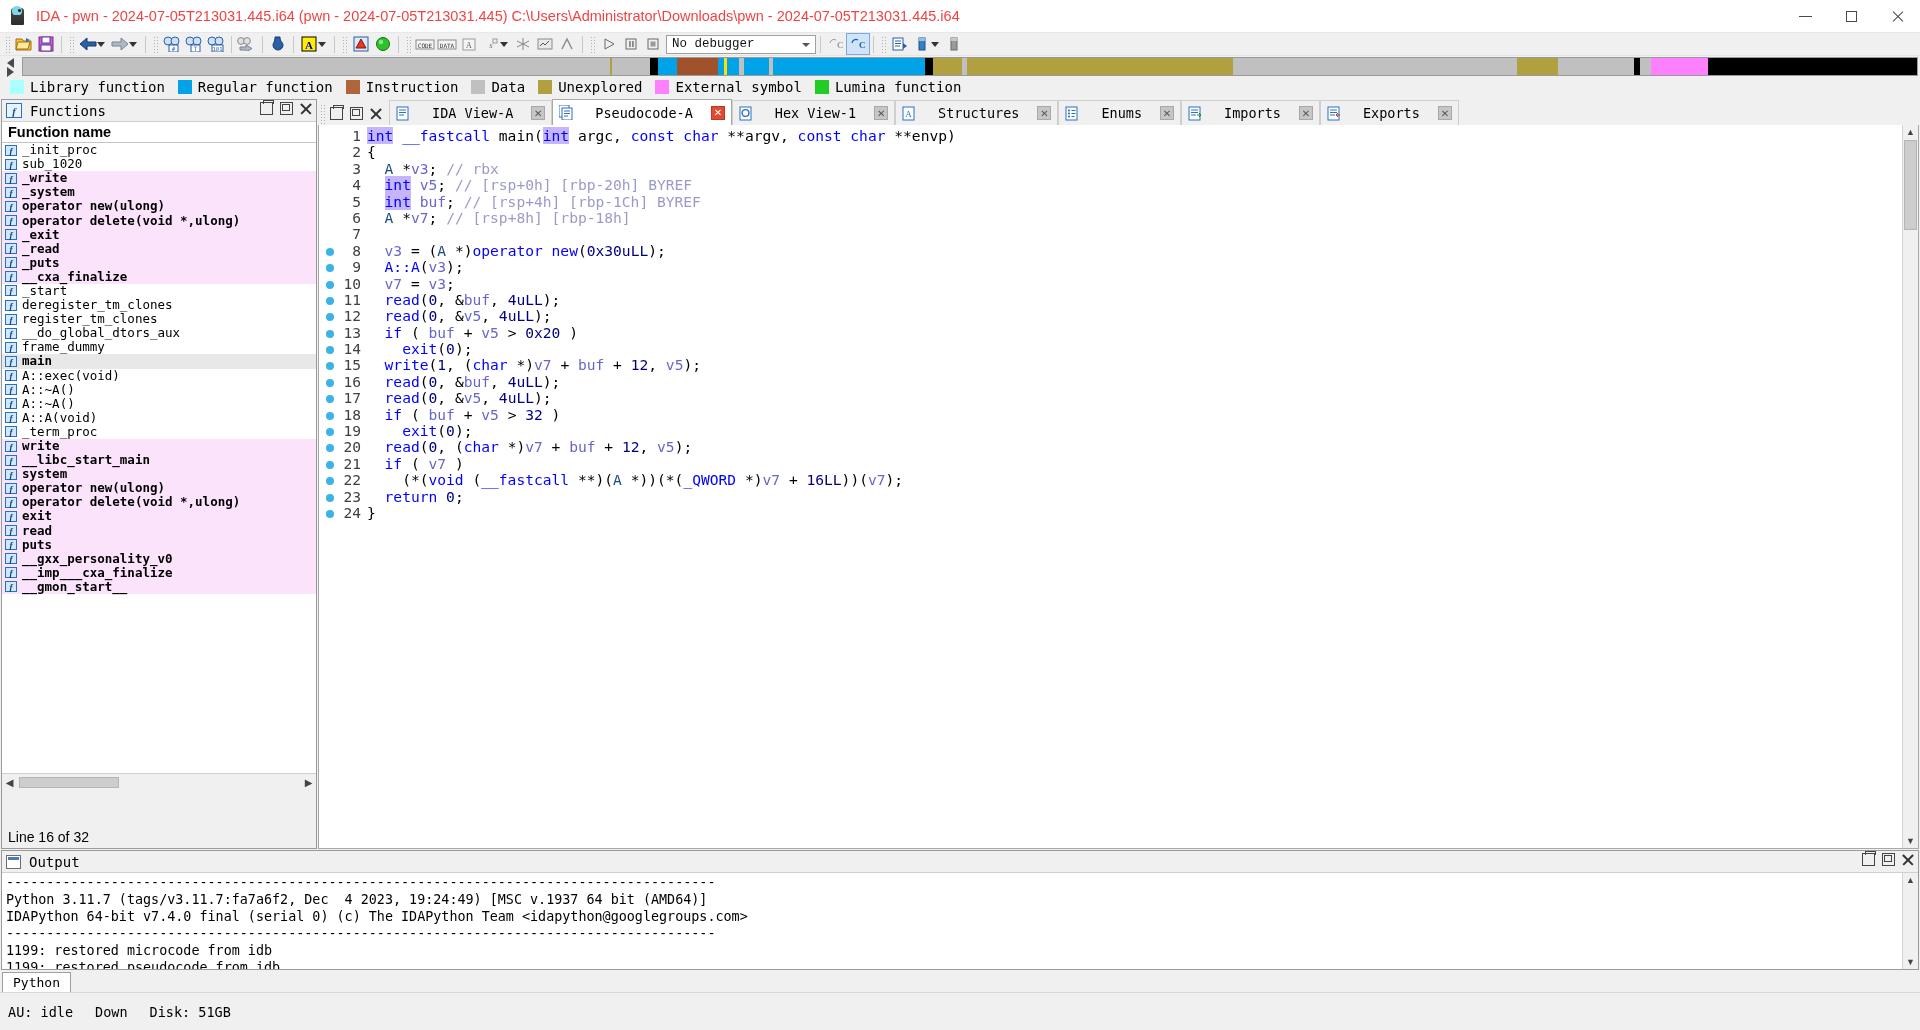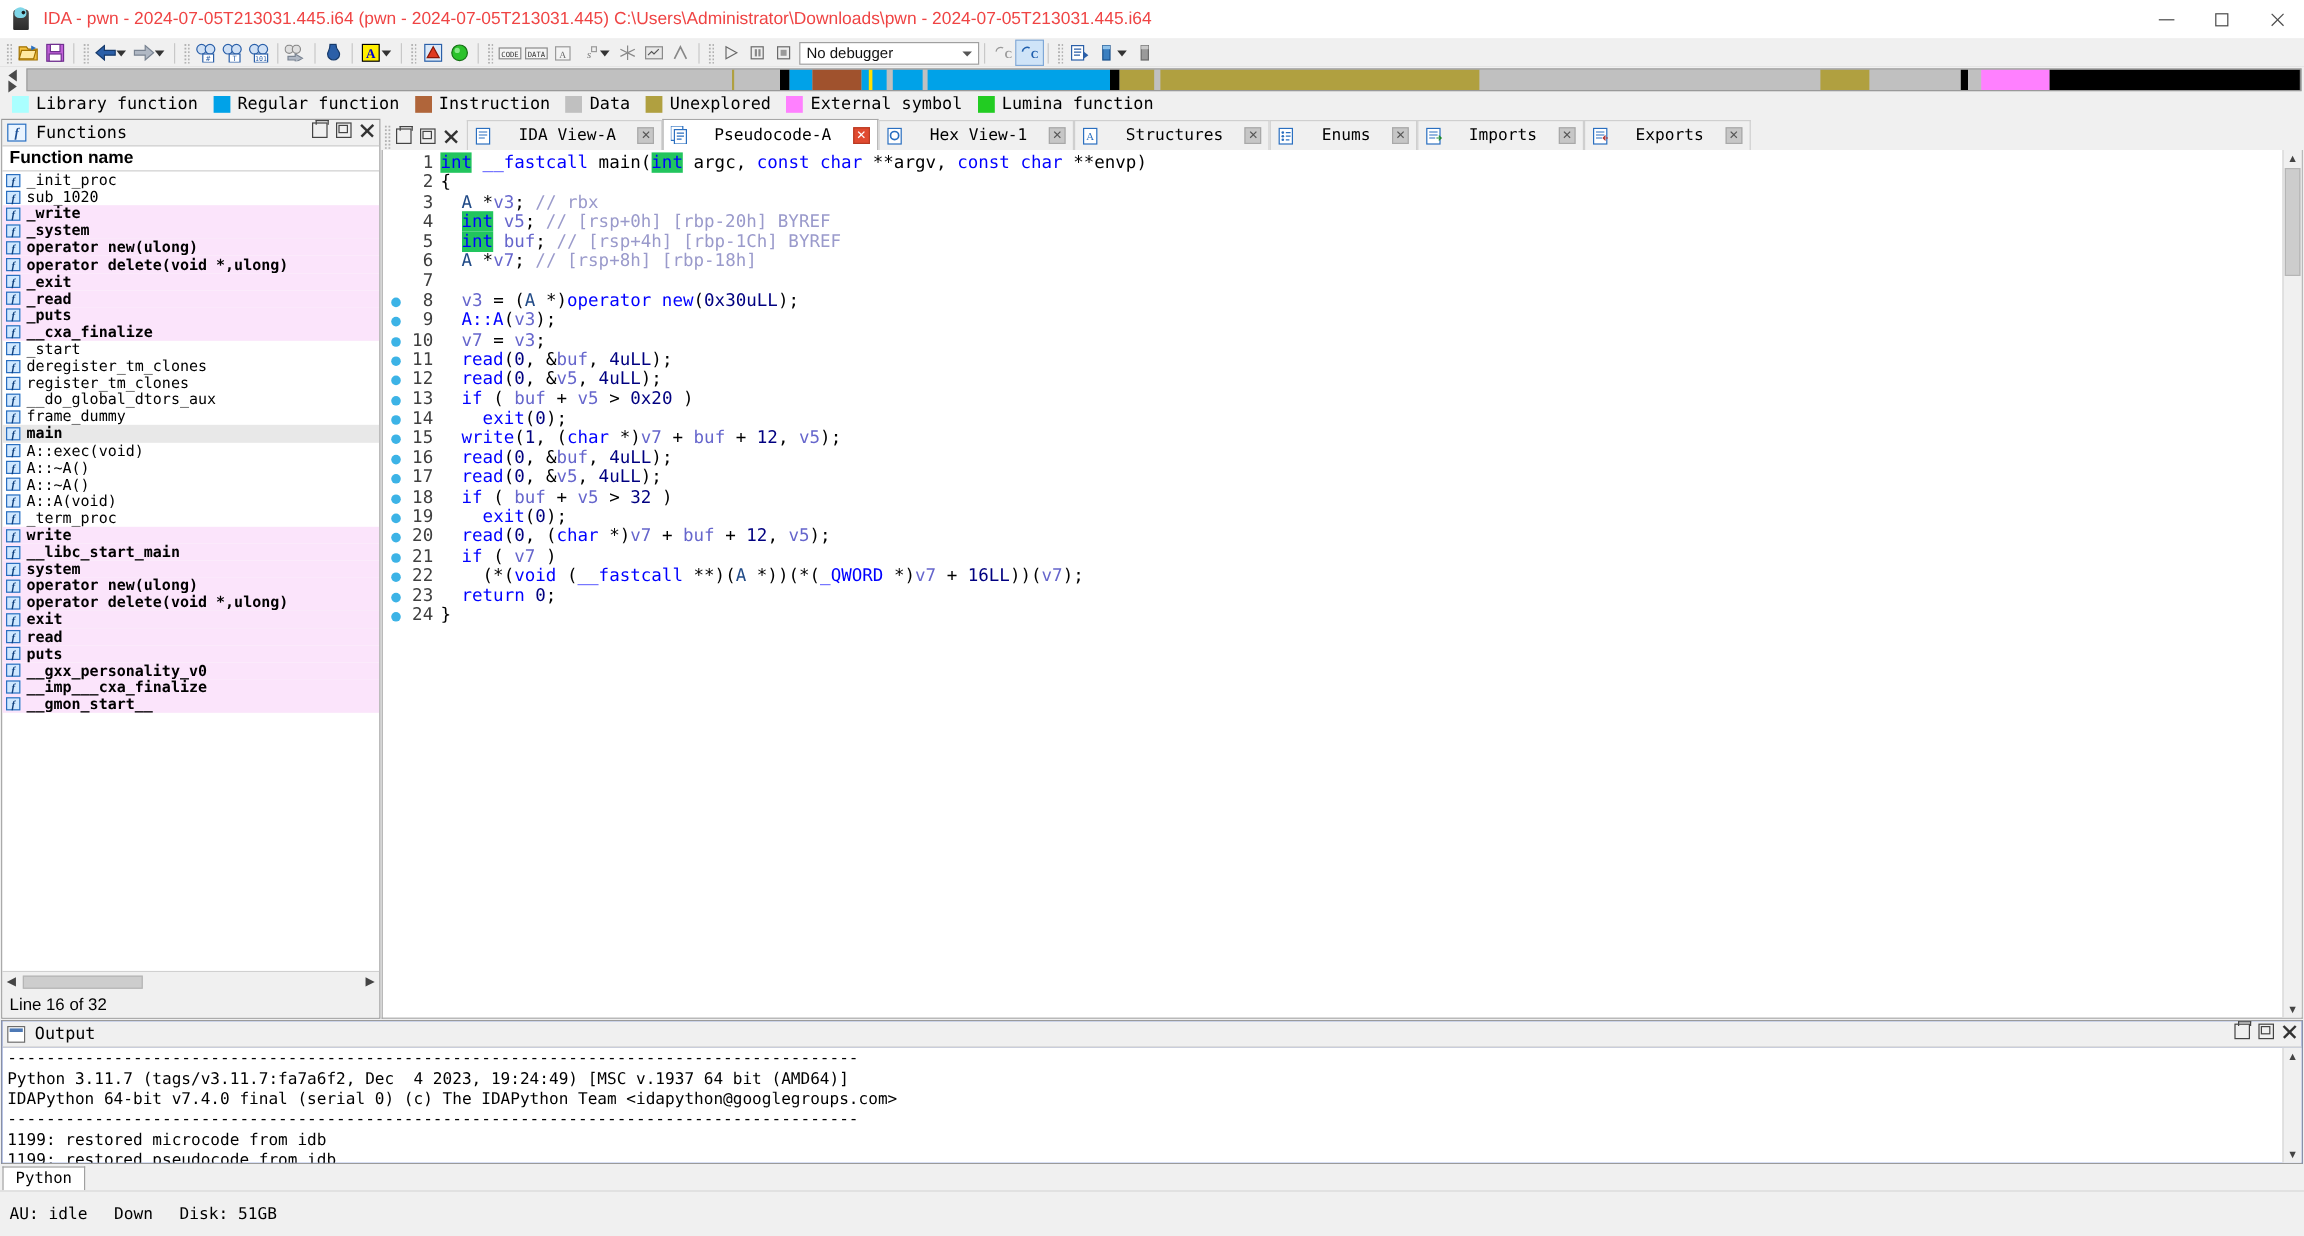--- a/index.html
+++ b/index.html
@@ -87,21 +87,21 @@
   .tb { width: 22px; height: 20px; display: flex; align-items: center; justify-content: center; flex: none; position: relative; }
   .tb svg { display: block; }
   .arrowdn {
     width: 0; height: 0; border-left: 4px solid transparent; border-right: 4px solid transparent;
     border-top: 5px solid #333; margin-left: -2px; margin-right: 4px; flex: none;
   }
   .dbgsel {
     width: 150px; height: 19px; background: #fff; border: 1px solid #a0a0a0;
     font-size: 12.5px; color: #111; display: flex; align-items: center;
     padding-left: 5px; margin-left: 2px; position: relative; flex: none;
-    font-family: Liberation Sans, sans-serif;
+    font-family: Liberation Mono, monospace;
   }
   .dbgsel .cv {
     position: absolute; right: 5px; top: 7px;
     width: 0; height: 0; border-left: 4px solid transparent; border-right: 4px solid transparent;
     border-top: 4px solid #555;
   }
 
   
   .navband-row {
     height: 20px; min-height: 20px; background: #f0f0f0;
@@ -199,21 +199,21 @@
   .hscroll {
     height: 17px; min-height: 17px; background: #f0f0f0; display: flex; align-items: center;
     border-top: 1px solid #d0d0d0;
   }
   .hs-arrow { width: 15px; text-align: center; font-size: 10px; color: #444; flex: none; }
   .hs-track { flex: 1; height: 13px; background: #f0f0f0; position: relative; }
   .hs-thumb { position: absolute; left: 2px; top: 1px; width: 100px; height: 11px; background: #cdcdcd; border: 1px solid #b5b5b5; }
   .statusline {
     height: 22px; min-height: 22px; display: flex; align-items: center;
     padding-left: 6px; font-size: 14px; color: #000;
-    font-family: "Liberation Sans", sans-serif; background: #f0f0f0;
+    font-family: "Liberation Sans", sans-serif; background: #f0f0f0; margin-top: 36px;
   }
 
   
   .editor {
     flex: 1; display: flex; flex-direction: column; min-width: 0; margin: 1px 1px 1px 0;
   }
   .tabstrip {
     height: 26px; min-height: 26px; display: flex; align-items: flex-end;
     background: #f0f0f0; overflow: hidden;
   }
@@ -258,21 +258,21 @@
     content:''; position: absolute; left: 7px; top: 5px; width: 8px; height: 8px;
     border-radius: 50%; background: #3cb3e6;
   }
   .lnum {
     width: 26px; flex: none; text-align: right; color: #404040;
     font-size: 14.6px; padding-right: 6px;
   }
   .ctext { flex: 1; color: #000; }
   
   .kw   { color: #0000ff; }
-  .hl   { background: #22c55e; color: #0000ff; }
+  .hl   { background: #c4b5fd; color: #0000ff; }
   .typ  { color: #204a87; }
   .var  { color: #6666cc; }
   .cmt  { color: #9a9acb; }
   .num  { color: #000080; font-weight: normal; }
   .fn   { color: #0000ff; }
   .pl   { color: #000000; }
 
   .vsb {
     width: 16px; flex: none; background: #f0f0f0; border-left: 1px solid #d4d4d4;
     display: flex; flex-direction: column; align-items: center;

